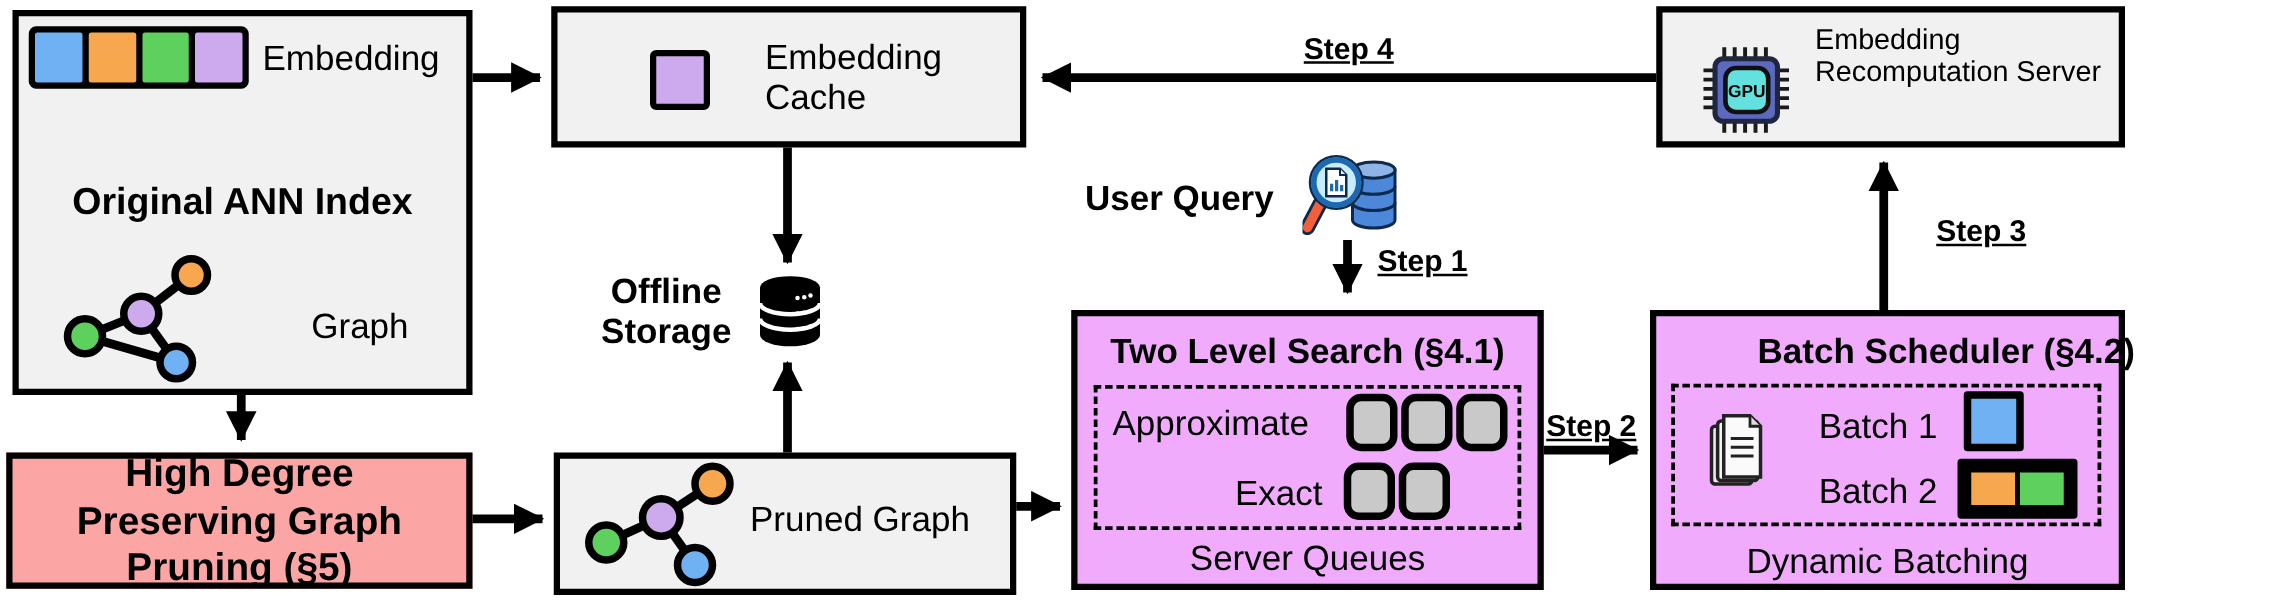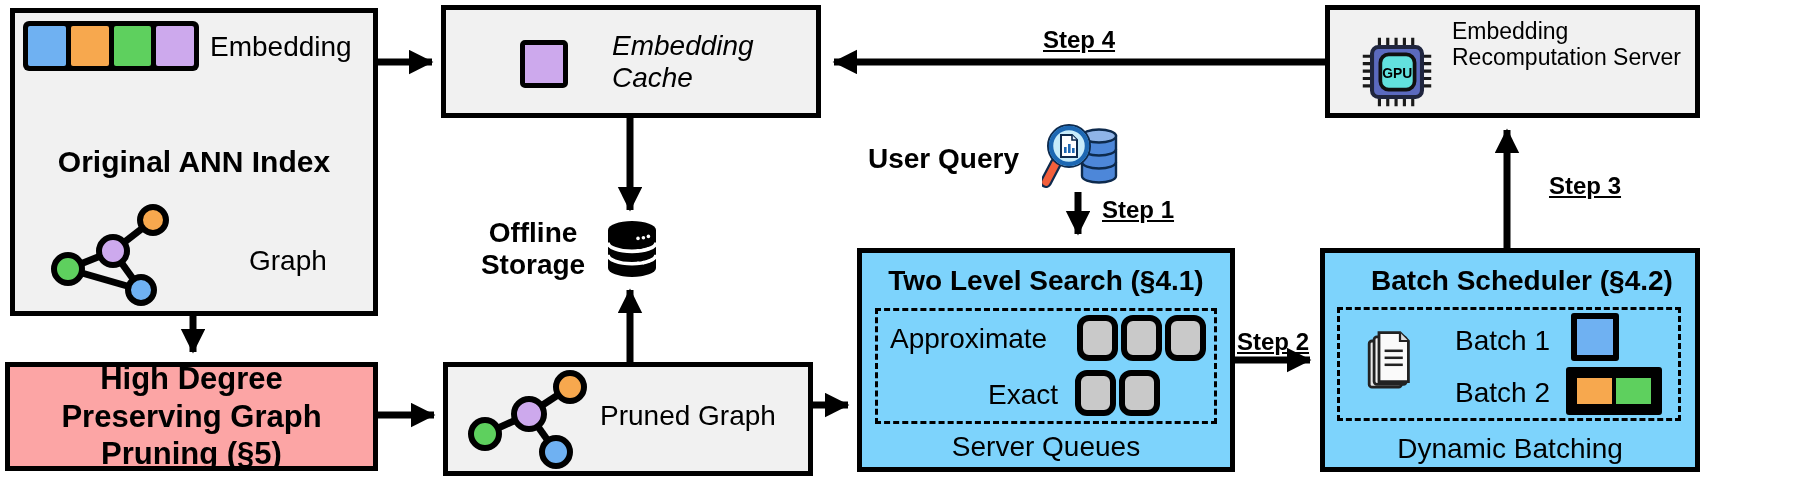--- a/index.html
+++ b/index.html
@@ -3,21 +3,21 @@
 <meta charset="utf-8">
 <style>
   html,body { margin:0; padding:0; background:#fff; }
   #canvas {
     position:relative; width:1817px; height:481px; background:#ffffff;
     font-family:"Liberation Sans", sans-serif; color:#000; overflow:hidden;
   }
   .abs { position:absolute; }
   .box { position:absolute; box-sizing:border-box; border:5px solid #000; }
   .light { background:#f1f1f1; }
-  .dark  { background:#7dd3fc; }
+  .dark  { background:#f0abfc; }
   .t { font-size:28px; line-height:1.15; white-space:nowrap; }
   .bold { font-weight:bold; }
   .wrap { white-space:normal; }
   .center { text-align:center; }
 
   
   #box-ann { left:10px; top:8px; width:368px; height:308px; }
   #emb-strip { position:absolute; left:8px; top:8px; width:176px; height:50px;
     background:#000; border-radius:6px; display:flex; gap:5px; padding:5px; box-sizing:border-box; }
   .emb-cell { flex:1; border-radius:2px; }
@@ -110,21 +110,21 @@
         <circle cx="70" cy="55" r="14" fill="#cda9ed"></circle>
         <circle cx="25" cy="73" r="14" fill="#5ed05e"></circle>
         <circle cx="98" cy="94" r="13" fill="#6fb1f2"></circle>
       </g>
     </svg>
     <div class="abs t" style="left:224px; top:232px;margin-left:10px;">Graph</div>
   </div>
 
   <div class="box light" id="box-cache">
     <div id="cache-sq"></div>
-    <div class="abs t wrap" style="left:166px; top:20px; width:180px;font-style:italic;">Embedding Cache</div>
+    <div class="abs t wrap" style="left:166px; top:20px; width:180px;">Embedding Cache</div>
   </div>
 
   <div class="box light" id="box-server">
     <svg class="abs" style="left:30px; top:25px;" width="74" height="74" viewBox="0 0 40 40">
       <g stroke="#1a1a1a" stroke-width="1.7">
         <path d="M10.5 1.5 V6 M15 1.5 V6 M19.5 1.5 V6 M24 1.5 V6 M28.5 1.5 V6"></path>
         <path d="M10.5 34 V38.5 M15 34 V38.5 M19.5 34 V38.5 M24 34 V38.5 M28.5 34 V38.5"></path>
         <path d="M1.5 11.5 H6 M1.5 15.5 H6 M1.5 19.5 H6 M1.5 23.5 H6 M1.5 27.5 H6"></path>
         <path d="M34 11.5 H38.5 M34 15.5 H38.5 M34 19.5 H38.5 M34 23.5 H38.5 M34 27.5 H38.5"></path>
       </g>
@@ -190,21 +190,21 @@
     </div>
     <div class="abs t" style="left:126px; top:126px;">Exact</div>
     <div class="qrow" style="left:213px; top:117px;">
       <div class="qsq"></div>
       <div class="qsq"></div>
     </div>
     <div class="abs t center" style="left:0; width:368px; top:178px;">Server Queues</div>
   </div>
 
   <div class="box dark" id="box-batch">
-    <div class="abs t bold center" style="left:12px; width:370px; top:12px;">Batch Scheduler (§4.2)</div>
+    <div class="abs t bold center" style="left:0; width:370px; top:12px;padding-left:47px;">Batch Scheduler (§4.2)</div>
     <div class="dashed" id="batch-dash"></div>
     <svg class="abs" style="left:40px; top:74px;" width="56" height="70" viewBox="0 0 40 50">
       <rect x="3" y="10" width="23" height="33" rx="2" fill="#e8e8e8" stroke="#222" stroke-width="2"></rect>
       <rect x="6.5" y="7" width="23" height="34" rx="2" fill="#f2f2f2" stroke="#222" stroke-width="2"></rect>
       <path d="M10 4 h15 l6 6 v29 h-21 z" fill="#fafafa" stroke="#222" stroke-width="2"></path>
       <path d="M25 4 v6 h6" fill="#ddd" stroke="#222" stroke-width="1.6"></path>
       <g stroke="#222" stroke-width="1.8">
         <line x1="14" y1="17" x2="27" y2="17"></line>
         <line x1="14" y1="22" x2="27" y2="22"></line>
         <line x1="14" y1="27" x2="27" y2="27"></line>

